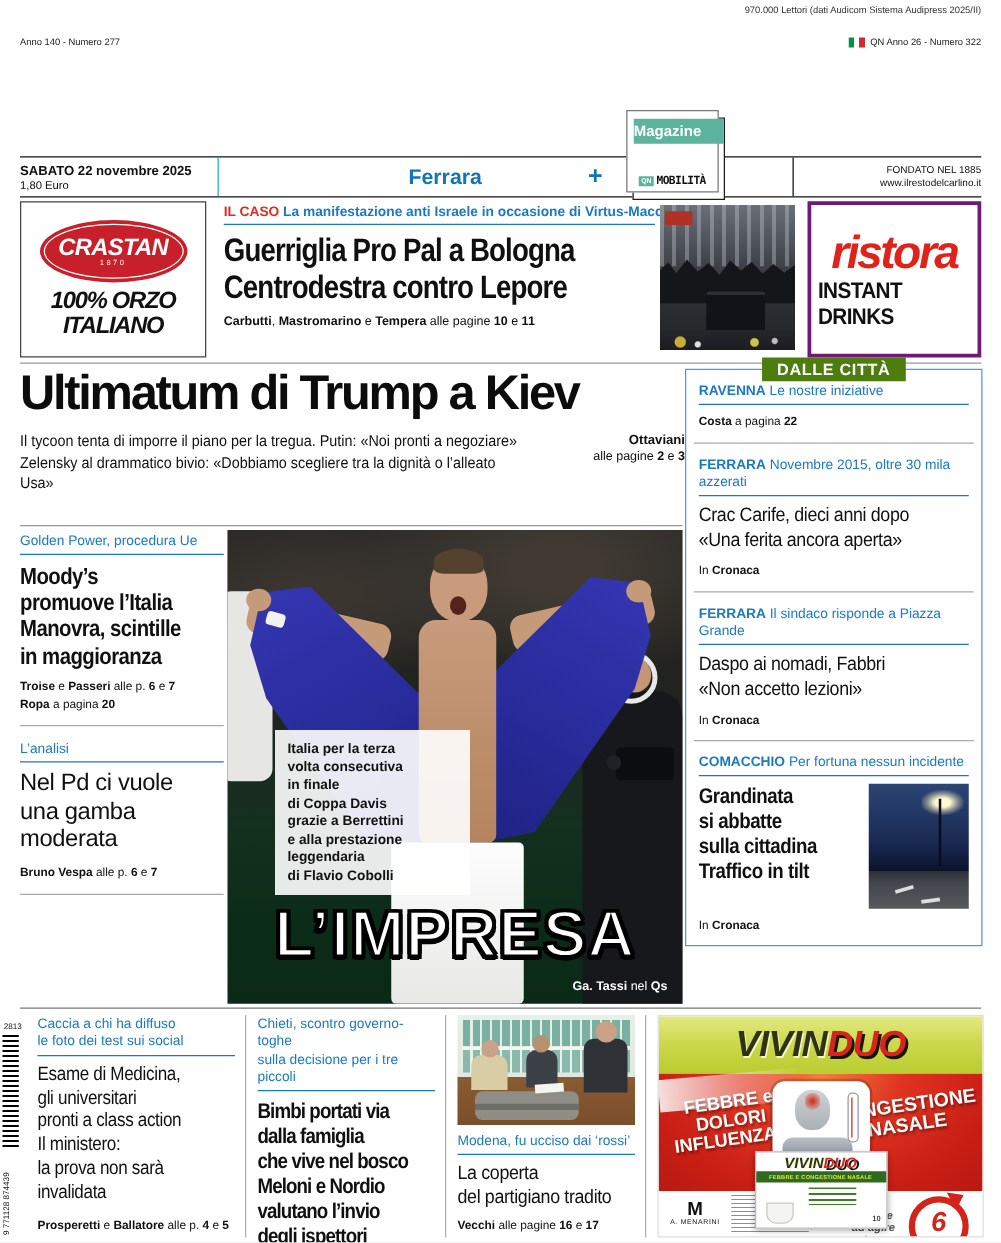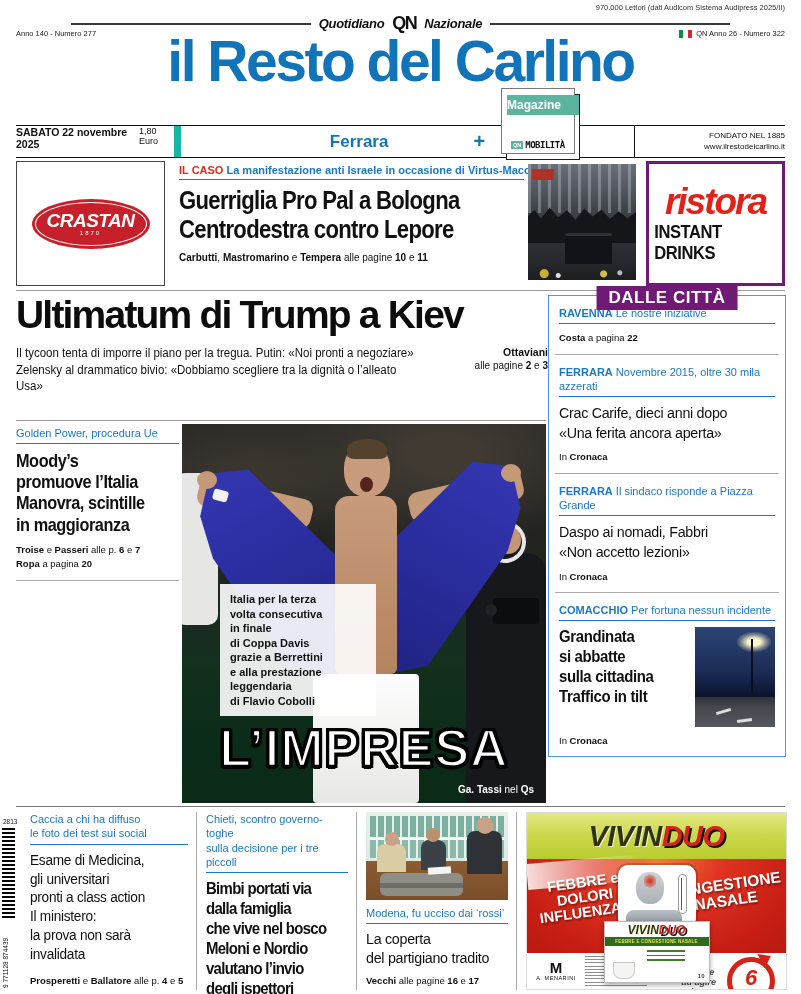--- a/index.html
+++ b/index.html
@@ -26,21 +26,21 @@
         color:#1274b8;letter-spacing:-2.5px;line-height:1}
   .magazine{position:absolute;left:506px;top:94px;width:72px;height:64px;background:#fff;border:1.5px solid #1c1c1c;z-index:6}
   .magazine::before{content:"";position:absolute;left:-6px;top:-7px;width:100%;height:100%;background:#fff;border:1px solid #777;z-index:-1}
   .mag-head{background:#5cb49e;color:#fff;font-weight:700;font-size:12px;padding:3px 0}
   .mag-body{position:absolute;bottom:9px;left:4px;right:2px;display:flex;align-items:center;gap:2px}
   .mag-qn{background:#5cb49e;color:#fff;font-size:5.5px;font-weight:700;padding:1px 2px}
   .mag-title{font-family:"DejaVu Sans Mono",monospace;font-weight:700;font-size:9px;letter-spacing:-.5px}
 
   
   .datebar{position:absolute;top:125px;left:16px;right:16px;height:31px;border-top:1.5px solid #111;border-bottom:1px solid #111;display:flex}
-  .db-l{width:158px;border-right:7px solid #14b8a6;display:flex;justify-content:center}
+  .db-l{width:158px;border-right:1px solid #14b8a6;display:flex;flex-direction:column;justify-content:center}
   .db-date{font-size:10.5px;font-weight:700}.db-price{font-size:9px}
   .db-c{flex:1;display:flex;align-items:center;justify-content:center;gap:85px;border-right:1px solid #111}
   .db-ed{color:#1274b8;font-size:17px;font-weight:700}
   .db-plus{color:#1274b8;font-size:20px;font-weight:700}
   .db-r{width:150px;text-align:right;font-size:8px;line-height:1.35;display:flex;flex-direction:column;justify-content:center}
 
   
   .row-top{position:absolute;top:161px;left:16px;right:16px;height:125px;display:flex}
   .ad-crastan{width:147px;border:1px solid #444;display:flex;flex-direction:column;align-items:center;justify-content:center;gap:5px;flex:none}
   .cr-oval{width:118px;height:50px;background:#c8202a;border-radius:50%;position:relative;display:flex;flex-direction:column;align-items:center;justify-content:center;color:#fff}
@@ -88,22 +88,22 @@
 
   
   .left-col{position:absolute;left:16px;top:424px;width:163px}
   .lc-story{padding:2px 0 9px;border-bottom:1px solid #a8a8a8;margin-bottom:9px}
   .lc-head-b{font-size:18.5px;font-weight:800;letter-spacing:-.5px;line-height:1.14;margin-top:4px}
   .lc-head-l{font-size:19px;font-weight:400;letter-spacing:-.3px;line-height:1.18;margin-top:4px}
   .lc-by{margin-top:8px}
 
   
   .rail{position:absolute;left:548px;top:295px;width:236px;border:1.5px solid #4e9ad2}
-  .rail-badge{position:absolute;top:-10px;left:50%;transform:translateX(-50%);background:#701a75;color:#fff;
-              font-weight:800;font-size:17px;padding:2px 12px;letter-spacing:.5px;white-space:nowrap;z-index:2}
+  .rail-badge{position:absolute;top:-10px;left:50%;transform:translateX(-50%);background:#4d7c0f;color:#fff;
+              font-weight:800;font-size:13px;padding:2px 12px;letter-spacing:.5px;white-space:nowrap;z-index:2}
   .rs{padding:10px 10px 8px;position:relative}
   .rs .city{font-weight:800}
   .rail-sep{height:1px;background:#aaa;margin:0 6px}
   .rs-row{display:flex;gap:8px}
   .rs-head-b{font-size:16px;font-weight:800;letter-spacing:-.4px;line-height:1.18}
   .rs-head-l{font-size:15.5px;font-weight:400;letter-spacing:-.3px;line-height:1.3}
   .rs-by{margin-top:7px}
   .rav-photo{width:62px;height:76px;flex:none;position:relative;overflow:hidden;background:linear-gradient(135deg,#44537a 0%,#232c49 60%,#11152a 100%)}
   .rav-head{position:absolute;left:50%;top:9%;transform:translateX(-50%);width:30px;height:36px;background:#d9a67e;border-radius:48%}
   .rav-head::before{content:"";position:absolute;top:-2px;left:2px;right:2px;height:13px;background:#8d8377;border-radius:50% 50% 0 0}
@@ -214,34 +214,26 @@
   .barcode{position:absolute;left:2px;top:828px;width:13px;height:92px;background:repeating-linear-gradient(180deg,#000 0 2px,#fff 2px 4px)}
   .bc-top{position:absolute;left:3px;top:818px;font-size:6.5px}
   .bc-num{position:absolute;left:2px;top:988px;font-size:6.5px;transform:rotate(-90deg);transform-origin:0 0;white-space:nowrap}
 </style>
 </head>
 <body>
 
 <div id="page">
 
   <div class="readers">970.000 Lettori  (dati Audicom Sistema Audipress 2025/II)</div>
-  <div class="qn-row">
-    <span class="hline"></span>
-    <span class="qn-word">Quotidiano</span>
-    <span class="qn-logo">QN</span>
-    <span class="qn-word">Nazionale</span>
-    <span class="hline"></span>
-  </div>
   <div class="anno l">Anno 140 - Numero 277</div>
   <div class="anno r">
     <span class="flag"></span>
     <span>QN Anno 26 - Numero 322</span>
   </div>
 
-  <div class="mast">il Resto del Carlino</div>
   <div class="magazine">
     <div class="mag-head">Magazine</div>
     <div class="mag-body">
       <span class="mag-qn">QN</span>
       <span class="mag-title">MOBILITÀ</span>
     </div>
   </div>
 
   <div class="datebar">
     <div class="db-l">
@@ -257,20 +249,22 @@
       <span>www.ilrestodelcarlino.it</span>
     </div>
   </div>
 
   <div class="row-top">
     <div class="ad-crastan">
       <div class="cr-oval">
         <div class="cr-brand">CRASTAN</div>
         <div class="cr-year">1870</div>
       </div>
+      <div class="cr-claim pre">100% ORZO
+ITALIANO</div>
     </div>
     <div class="topstory">
       <div class="ts-text">
         <div class="ts-kicker">
           <span class="lbl">IL CASO</span><span class="txt"> La manifestazione anti Israele in occasione di Virtus-Maccabi</span>
         </div>
         <div class="ts-head pre cx85">Guerriglia Pro Pal a Bologna
 Centrodestra contro Lepore</div>
         <div class="ts-byline pre"><span class="seg-b">Carbutti</span><span>, </span><span class="seg-b">Mastromarino</span><span> e </span><span class="seg-b">Tempera</span><span> alle pagine </span><span class="seg-b">10</span><span> e </span><span class="seg-b">11</span></div>
       </div>
@@ -305,20 +299,27 @@
 
   <div class="left-col">
     <div class="lc-story">
       <div class="kick">Golden Power, procedura Ue</div>
       <div class="lc-head-b pre cx88">Moody’s
 promuove l’Italia
 Manovra, scintille
 in maggioranza</div>
       <div class="by lc-by pre"><span class="seg-b">Troise</span><span> e </span><span class="seg-b">Passeri</span><span> alle p. </span><span class="seg-b">6</span><span> e </span><span class="seg-b">7</span><span>
 </span><span class="seg-b">Ropa</span><span> a pagina </span><span class="seg-b">20</span></div>
+    </div>
+    <div class="lc-story">
+      <div class="kick">L’analisi</div>
+      <div class="lc-head-l pre">Nel Pd ci vuole
+una gamba
+moderata</div>
+      <div class="by lc-by pre"><span class="seg-b">Bruno Vespa</span><span> alle p. </span><span class="seg-b">6</span><span> e </span><span class="seg-b">7</span></div>
     </div>
   </div>
 
   <div class="rail">
     <div class="rail-badge">DALLE CITTÀ</div>
 
     <div class="rs">
       <div class="kick"><span class="city">RAVENNA</span><span> Le nostre iniziative</span></div>
       <div class="by rs-by"><span class="seg-b">Costa</span><span> a pagina </span><span class="seg-b">22</span></div>
     </div>

